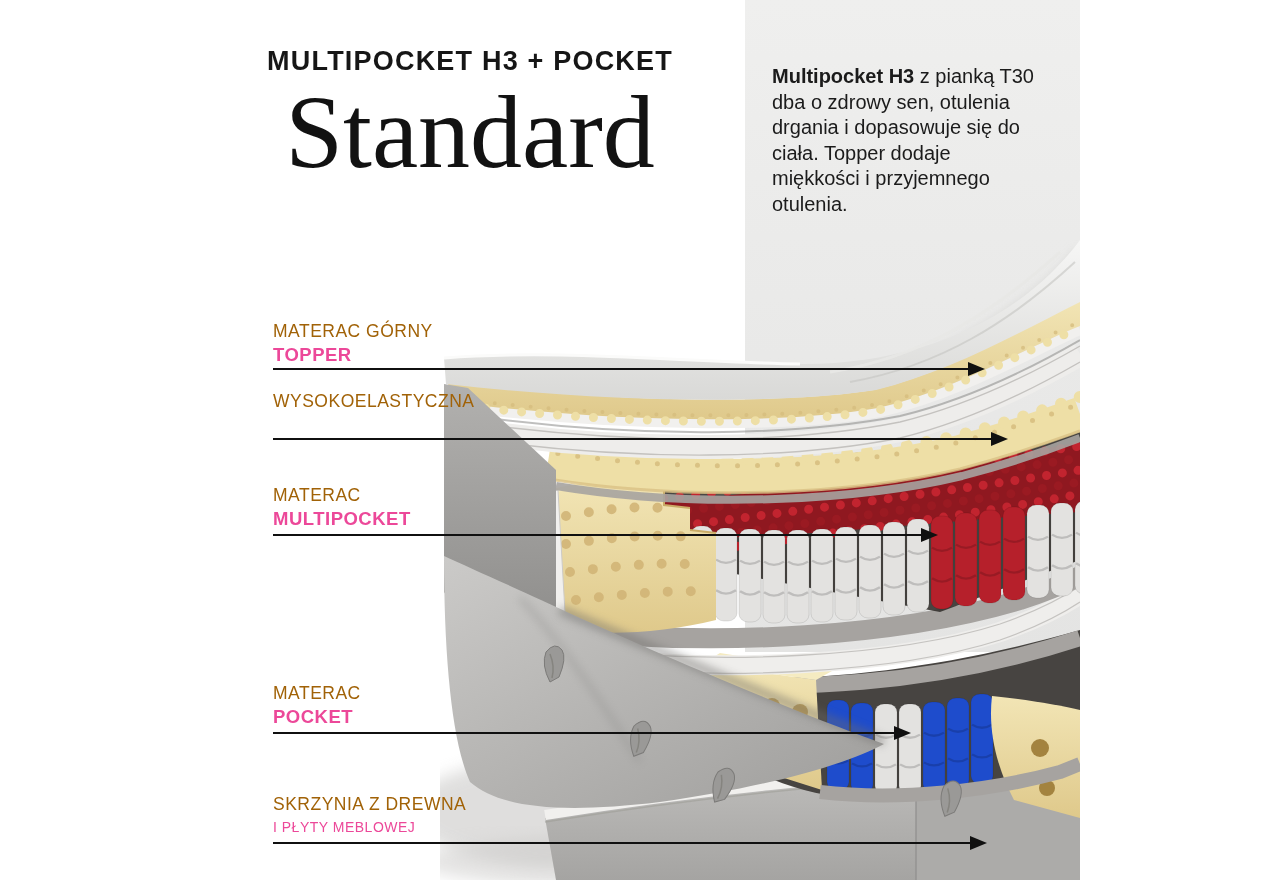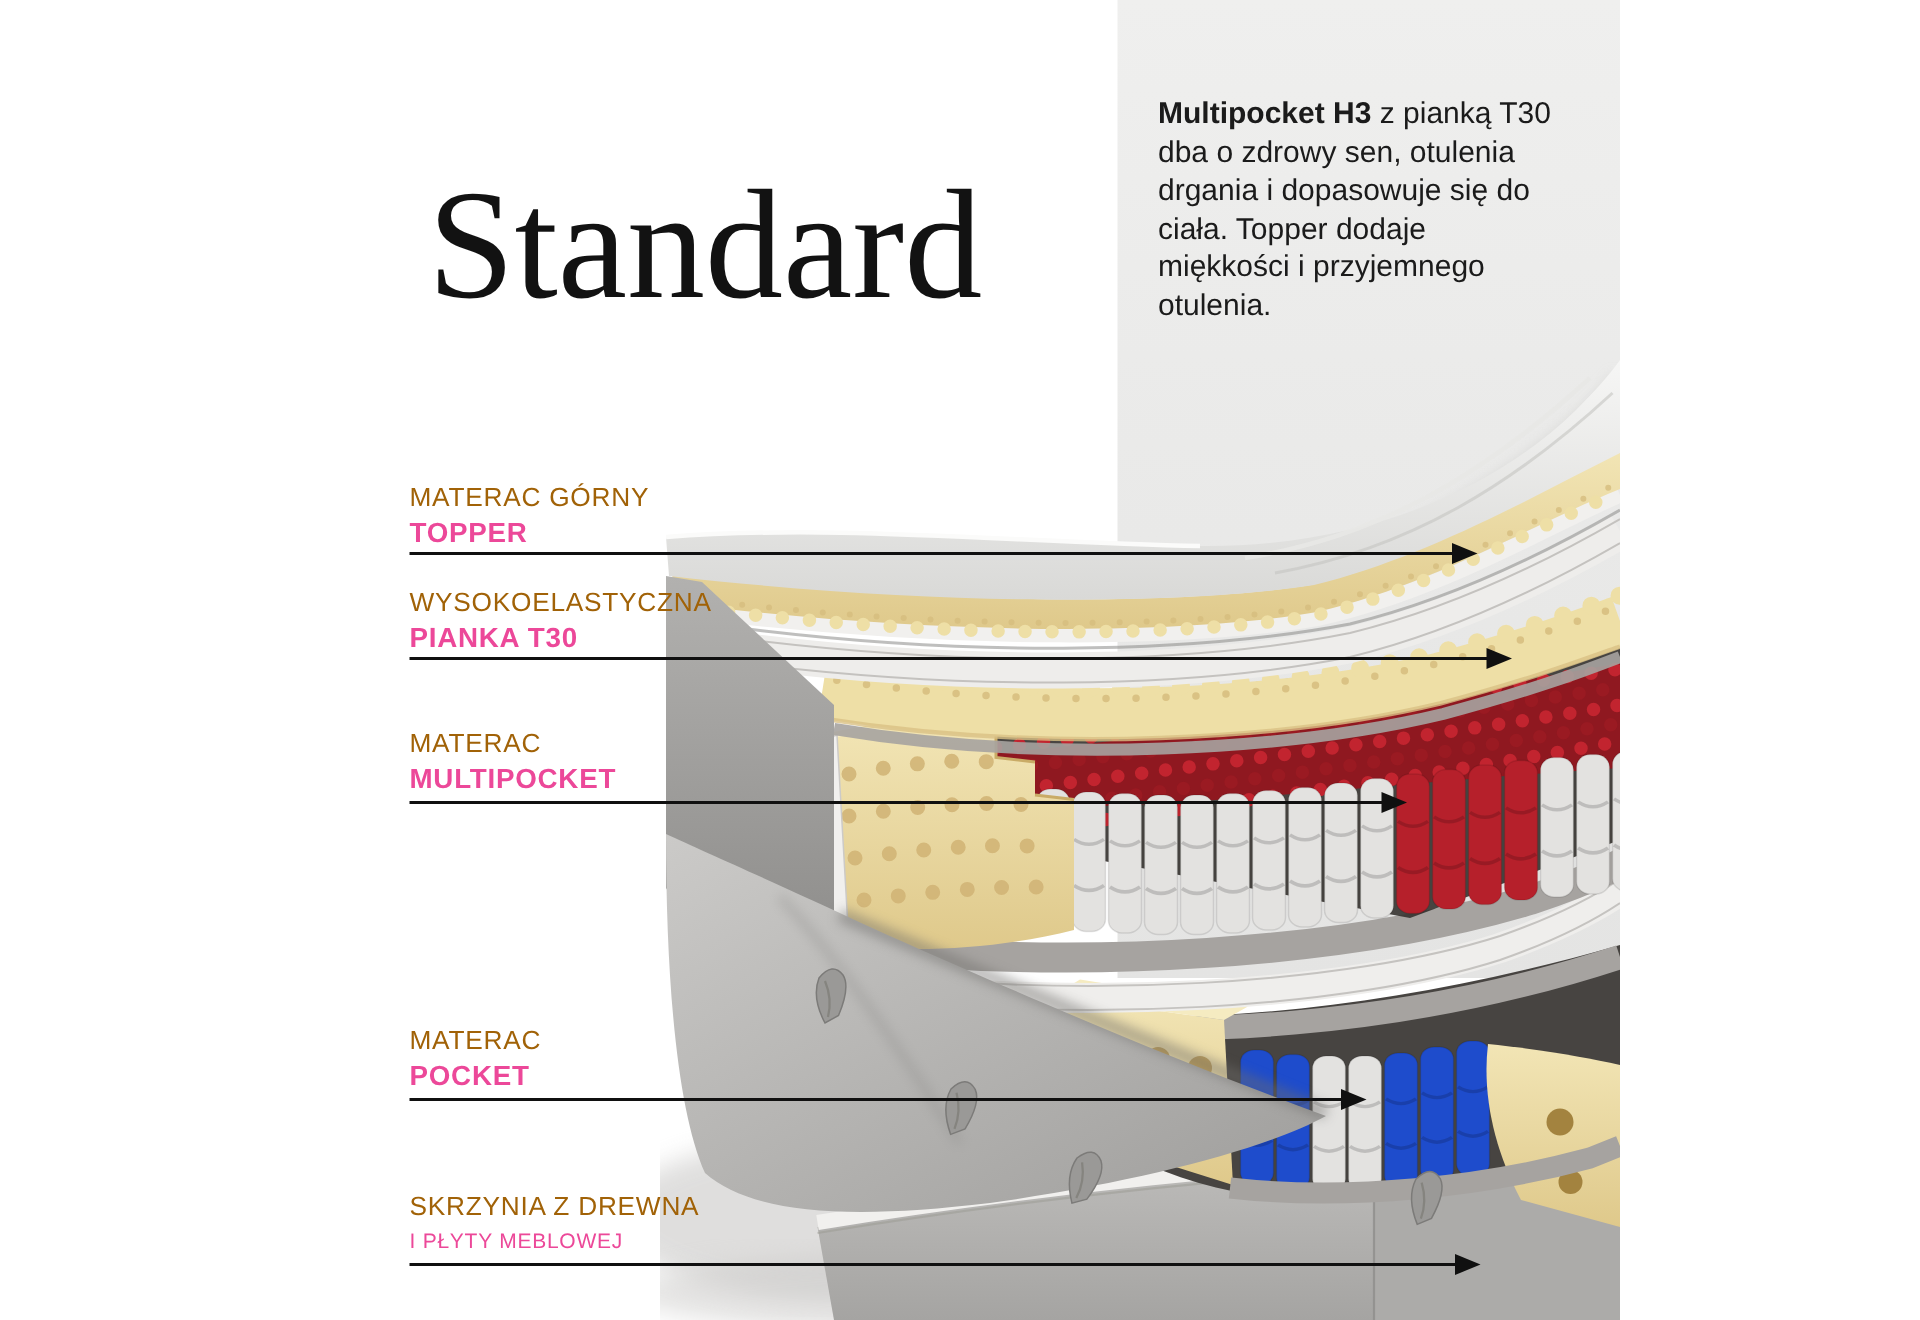--- a/index.html
+++ b/index.html
@@ -2,21 +2,21 @@
 <html style="--c-background: #ffffff; --c-panel_gray: #e9e9e8; --c-text: #1b1b1b; --c-foam: #eedfa6; --c-spring_red: #b6202b; --c-spring_blue: #1e4ccc; --c-spring_white: #e3e2e0; --c-felt: #a6a3a0; --c-box_fabric: #b4b3b1;"><head>
 <meta charset="utf-8">
 <style>
   html,body{margin:0;padding:0;background:#fff;}
   .stage{position:relative;width:1280px;height:880px;background:#ffffff;overflow:hidden;
          font-family:"Liberation Sans",sans-serif;color:#1c1c1c;}
   .svgfig{position:absolute;left:0;top:0;width:1280px;height:880px;}
   .subtitle{position:absolute;left:240px;top:46px;width:460px;text-align:center;
             font-size:27px;font-weight:700;letter-spacing:1.2px;color:#161616;white-space:nowrap;}
   .title{position:absolute;left:170px;top:74px;width:600px;text-align:center;
-         font-family:"Liberation Serif",serif;font-size:104px;font-weight:400;color:#121212;line-height:1.12;margin-top:32px;}
+         font-family:"Liberation Serif",serif;font-size:104px;font-weight:400;color:#121212;line-height:1.12;}
   .desc{position:absolute;left:758px;top:44px;width:302px;font-size:20px;line-height:25.5px;color:#1b1b1b;margin-left:14px;}
   .desc b{font-weight:bold;}
   .label{position:absolute;left:273px;}
   .l1{display:block;font-size:17.5px;font-weight:400;letter-spacing:.5px;line-height:23px;color:#a16207;}
   .l2{display:block;font-size:18.5px;font-weight:bold;letter-spacing:.5px;line-height:23px;color:#ec4899;}
   .l2.light{font-weight:400;font-size:14px;}
   .arrow{position:absolute;left:273px;height:0;border-top:2.6px solid #101010;}
   .arrow .head{position:absolute;right:-3px;top:-8.4px;width:0;height:0;
                border-top:7px solid transparent;border-bottom:7px solid transparent;
                border-left:17px solid #101010;}
@@ -214,41 +214,41 @@
 
       <g>
         <use href="#strap" transform="translate(546,652)"></use>
         <use href="#strap" transform="translate(634,726) rotate(8)"></use>
         <use href="#strap" transform="translate(718,772) rotate(14)"></use>
         <use href="#strap" transform="translate(944,786) rotate(6)"></use>
       </g>
     </g>
   </svg>
 
+  <div class="subtitle">MULTIPOCKET H3 + POCKET</div>
   <div class="title">Standard</div>
 
   <p class="desc"><b>Multipocket H3</b><span> z pianką T30</span><br>
     <span>dba o zdrowy sen, otulenia</span><br>
     <span>drgania i dopasowuje się do</span><br>
     <span>ciała. Topper dodaje</span><br>
     <span>miękkości i przyjemnego</span><br>
     <span>otulenia.</span>
   </p>
 
   <div class="label" style="top:320px">
     <span class="l1">MATERAC GÓRNY</span>
     <span class="l2">TOPPER</span>
   </div>
   <div class="arrow" style="top:368px;width:709px">
       <div class="head"></div>
     </div>
 
   <div class="label" style="top:390px">
     <span class="l1">WYSOKOELASTYCZNA</span>
-    <span class="l2">PIANKA T30</span>
   </div>
   <div class="arrow" style="top:438px;width:732px">
       <div class="head"></div>
     </div>
 
   <div class="label" style="top:484px">
     <span class="l1">MATERAC</span>
     <span class="l2">MULTIPOCKET</span>
   </div>
   <div class="arrow" style="top:534px;width:662px">

